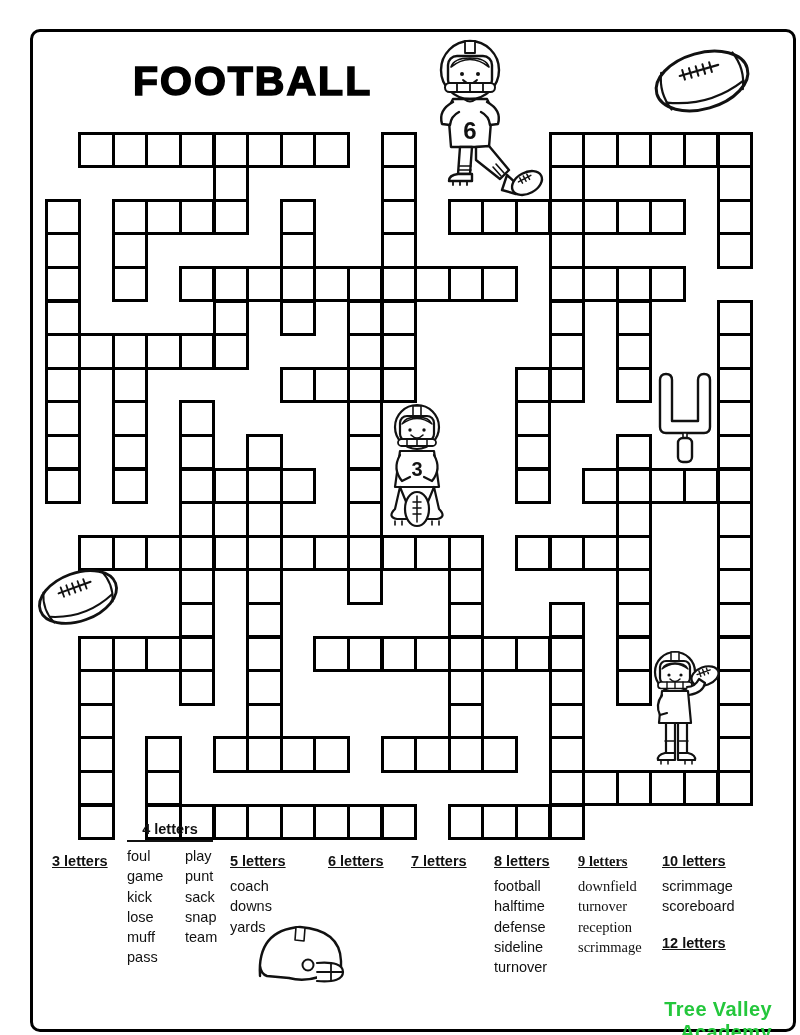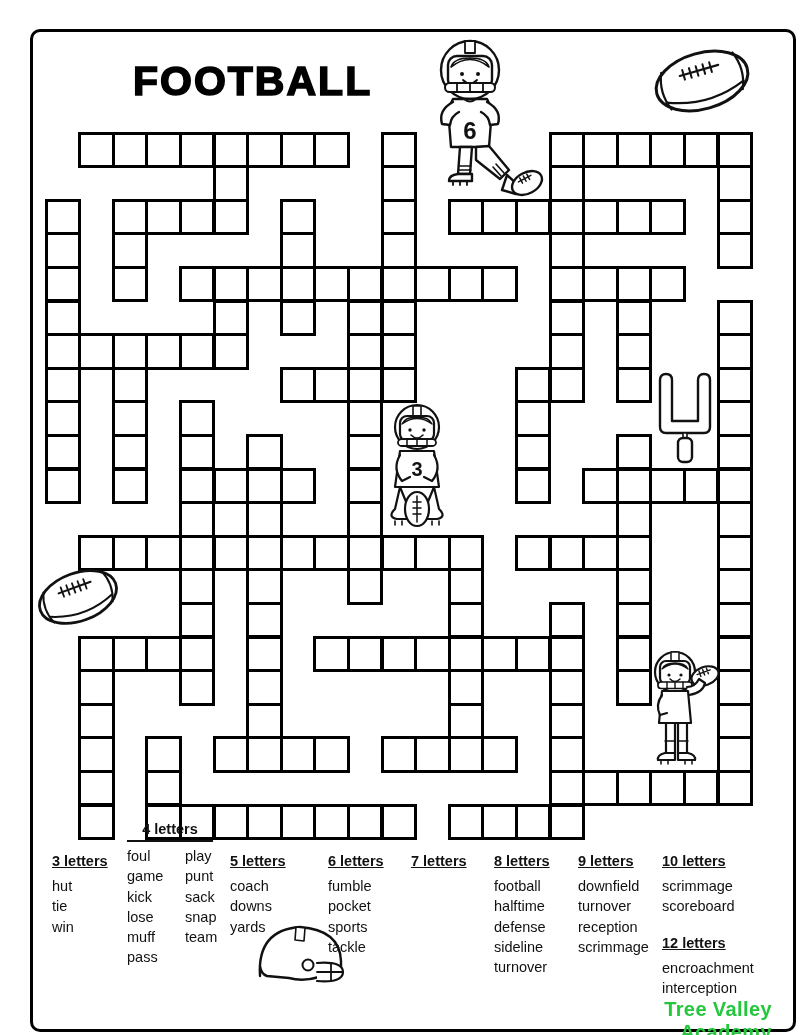--- a/index.html
+++ b/index.html
@@ -18,21 +18,21 @@
                   text-align:center;padding-bottom:1px;margin-bottom:4px;}
   .wb .cols{display:flex;}
   .wb .wcol{min-width:58px;}
   .wb .word{white-space:nowrap;}
   .g0{left:52px;top:851px;}
   .g1{left:127px;top:819px;}
   .g2{left:230px;top:851px;}
   .g3{left:328px;top:851px;}
   .g4{left:411px;top:851px;}
   .g5{left:494px;top:851px;}
-  .g6{left:578px;top:851px;}
+  .g6{left:578px;top:851px;font-family:Liberation Serif, serif;}
   .g7{left:662px;top:851px;}
   .g8{left:662px;top:933px;}
   .brand{position:absolute;left:600px;top:998px;width:172px;text-align:right;
          font-size:20px;font-weight:bold;letter-spacing:.4px;z-index:3;}
   svg{display:block;width:100%;height:100%;}
 </style>
 </head>
 <body>
 
 <div class="frame"></div>
@@ -379,27 +379,20 @@
   <path d="M64 42 q26 -2 26 9 q0 11 -26 9" stroke-width="2.2"></path>
   <path d="M78 42 v17" fill="none" stroke-width="1.8"></path>
   <path d="M64 51 h26" fill="none" stroke-width="1.8"></path>
  </g>
 </svg>
 </div>
 
 <div id="wordbank">
     <div class="wb g0">
       <div class="heading">3 letters</div>
-      <div class="cols">
-        <div class="wcol">
-          <div class="word">hut</div>
-          <div class="word">tie</div>
-          <div class="word">win</div>
-        </div>
-      </div>
     </div>
     <div class="wb g1">
       <div class="heading">4 letters</div>
       <div class="cols">
         <div class="wcol">
           <div class="word">foul</div>
           <div class="word">game</div>
           <div class="word">kick</div>
           <div class="word">lose</div>
           <div class="word">muff</div>
@@ -419,28 +412,20 @@
       <div class="cols">
         <div class="wcol">
           <div class="word">coach</div>
           <div class="word">downs</div>
           <div class="word">yards</div>
         </div>
       </div>
     </div>
     <div class="wb g3">
       <div class="heading">6 letters</div>
-      <div class="cols">
-        <div class="wcol">
-          <div class="word">fumble</div>
-          <div class="word">pocket</div>
-          <div class="word">sports</div>
-          <div class="word">tackle</div>
-        </div>
-      </div>
     </div>
     <div class="wb g4">
       <div class="heading">7 letters</div>
     </div>
     <div class="wb g5">
       <div class="heading">8 letters</div>
       <div class="cols">
         <div class="wcol">
           <div class="word">football</div>
           <div class="word">halftime</div>
@@ -465,22 +450,16 @@
       <div class="heading">10 letters</div>
       <div class="cols">
         <div class="wcol">
           <div class="word">scrimmage</div>
           <div class="word">scoreboard</div>
         </div>
       </div>
     </div>
     <div class="wb g8">
       <div class="heading">12 letters</div>
-      <div class="cols">
-        <div class="wcol">
-          <div class="word">encroachment</div>
-          <div class="word">interception</div>
-        </div>
-      </div>
     </div>
   </div>
 
 <div class="brand" style="color: rgb(36, 199, 60);">Tree Valley Academy</div>
 
 </body></html>

